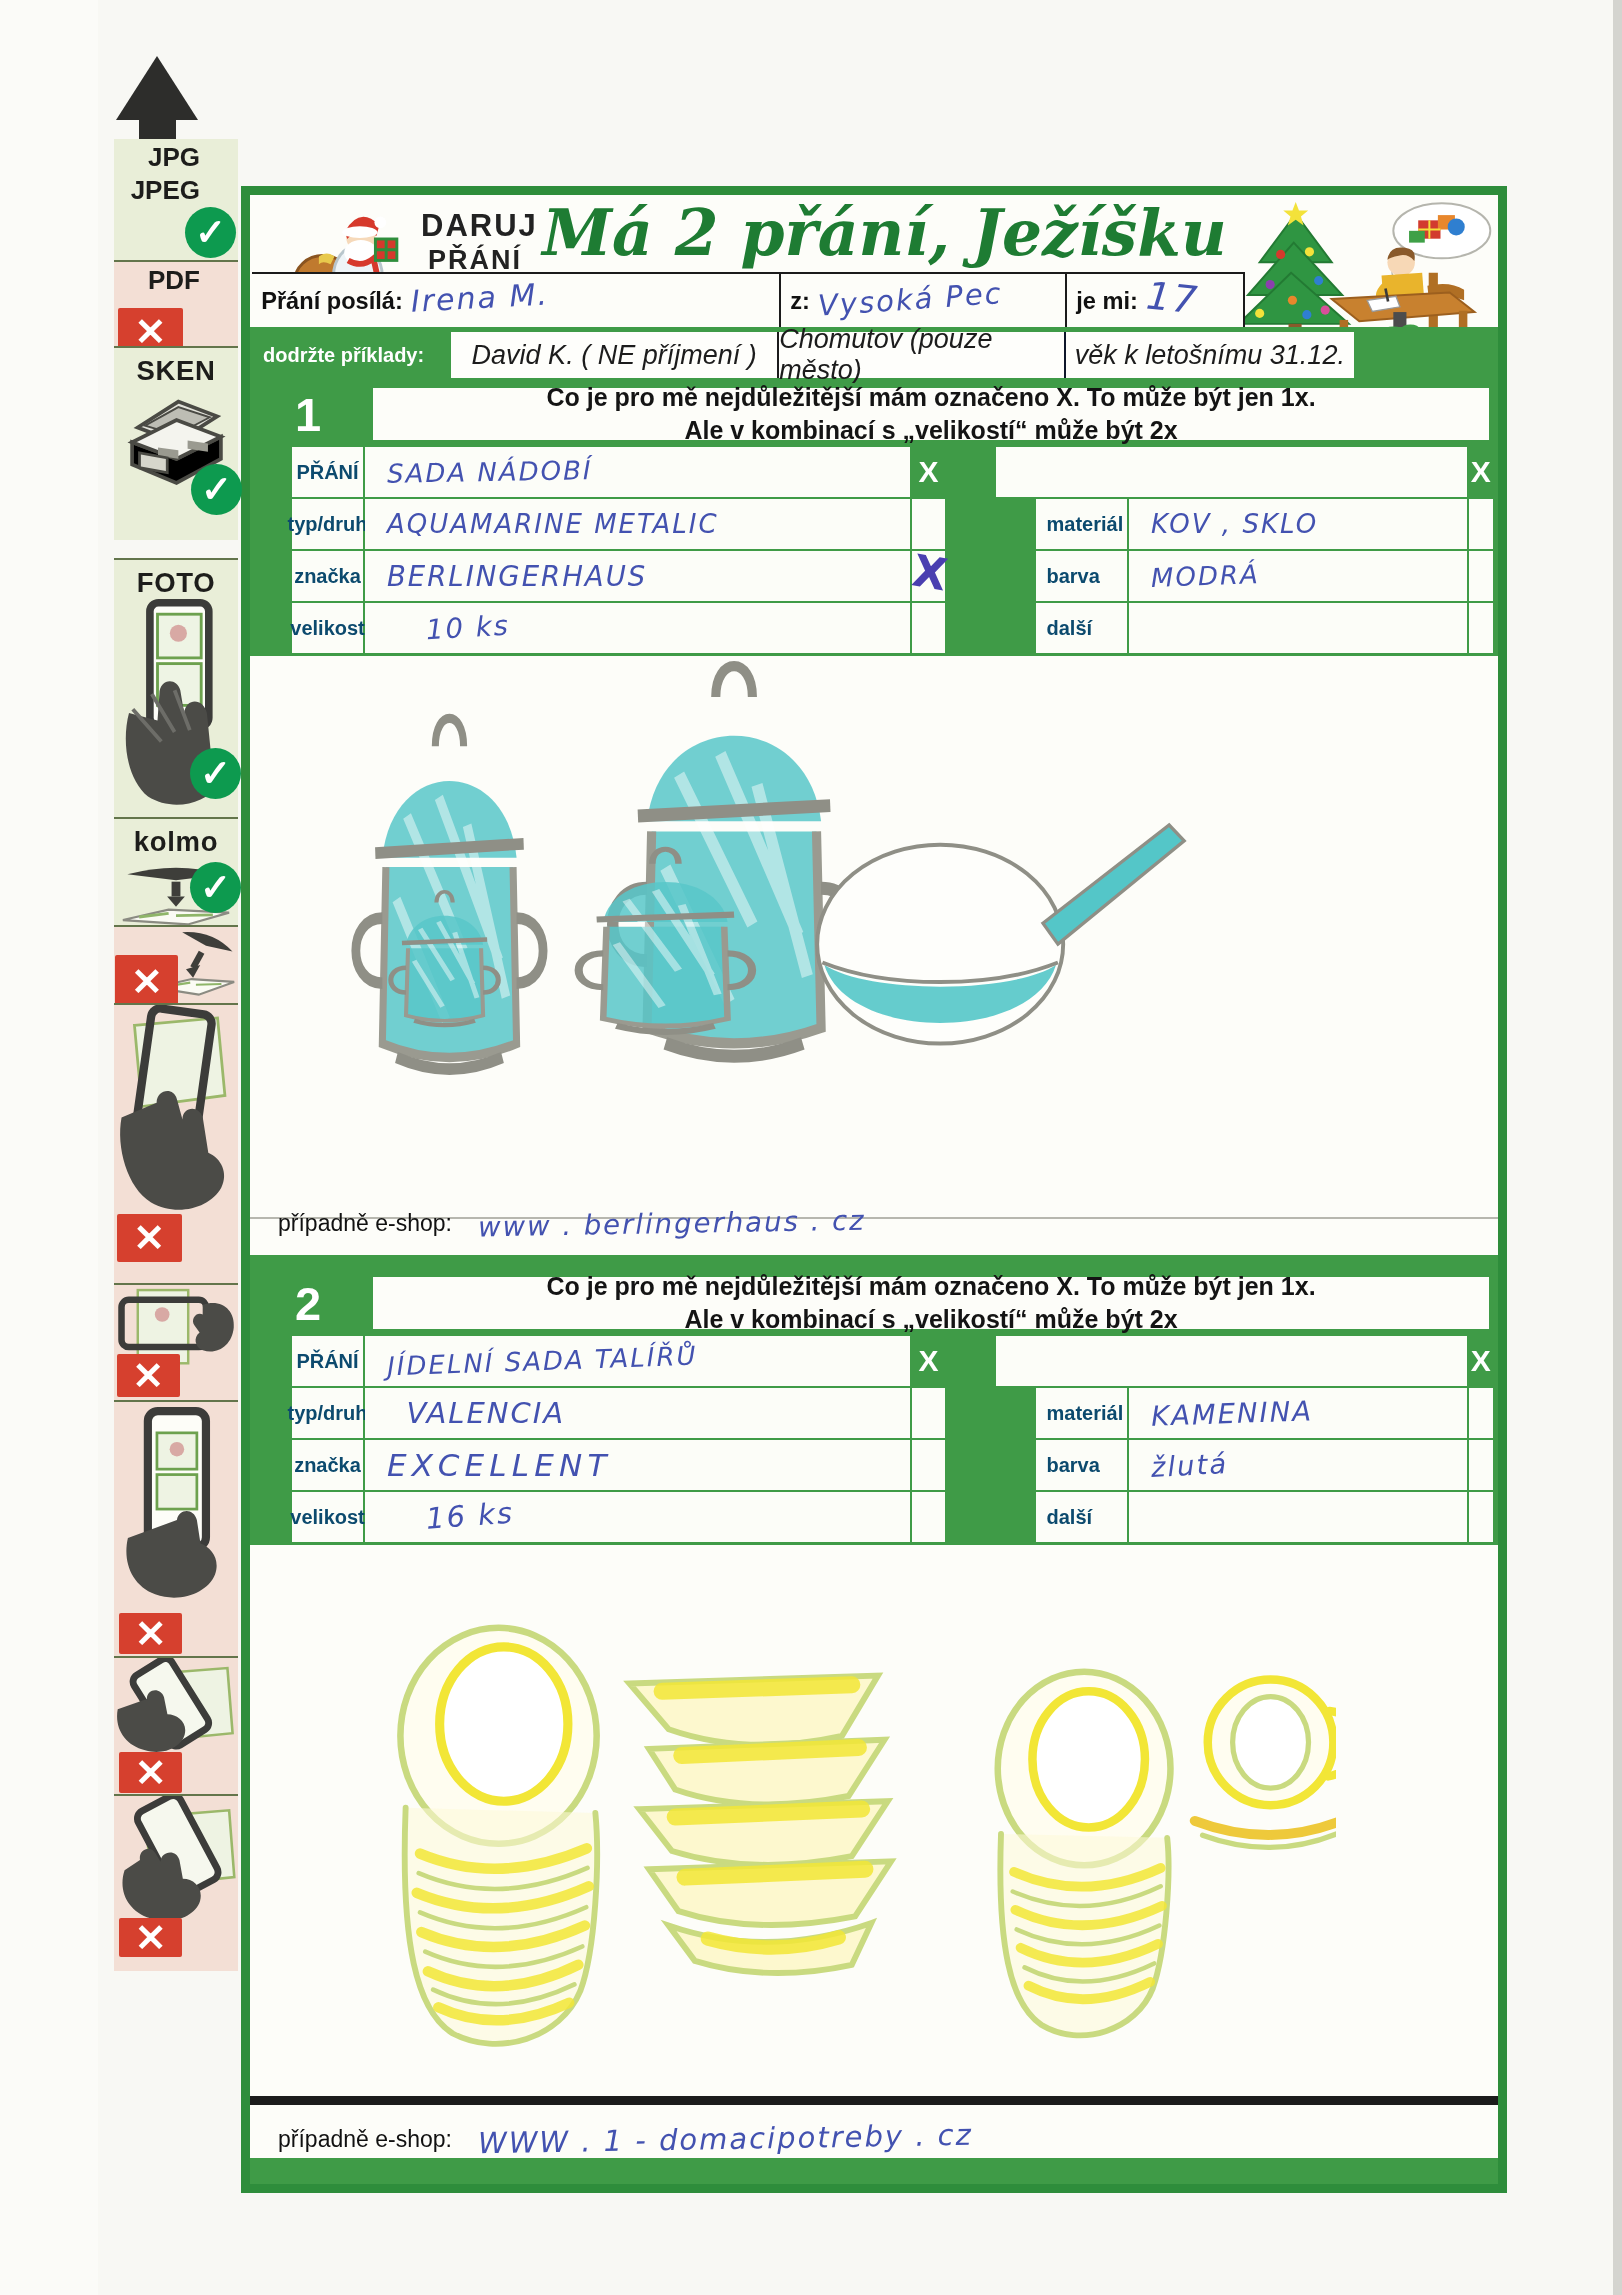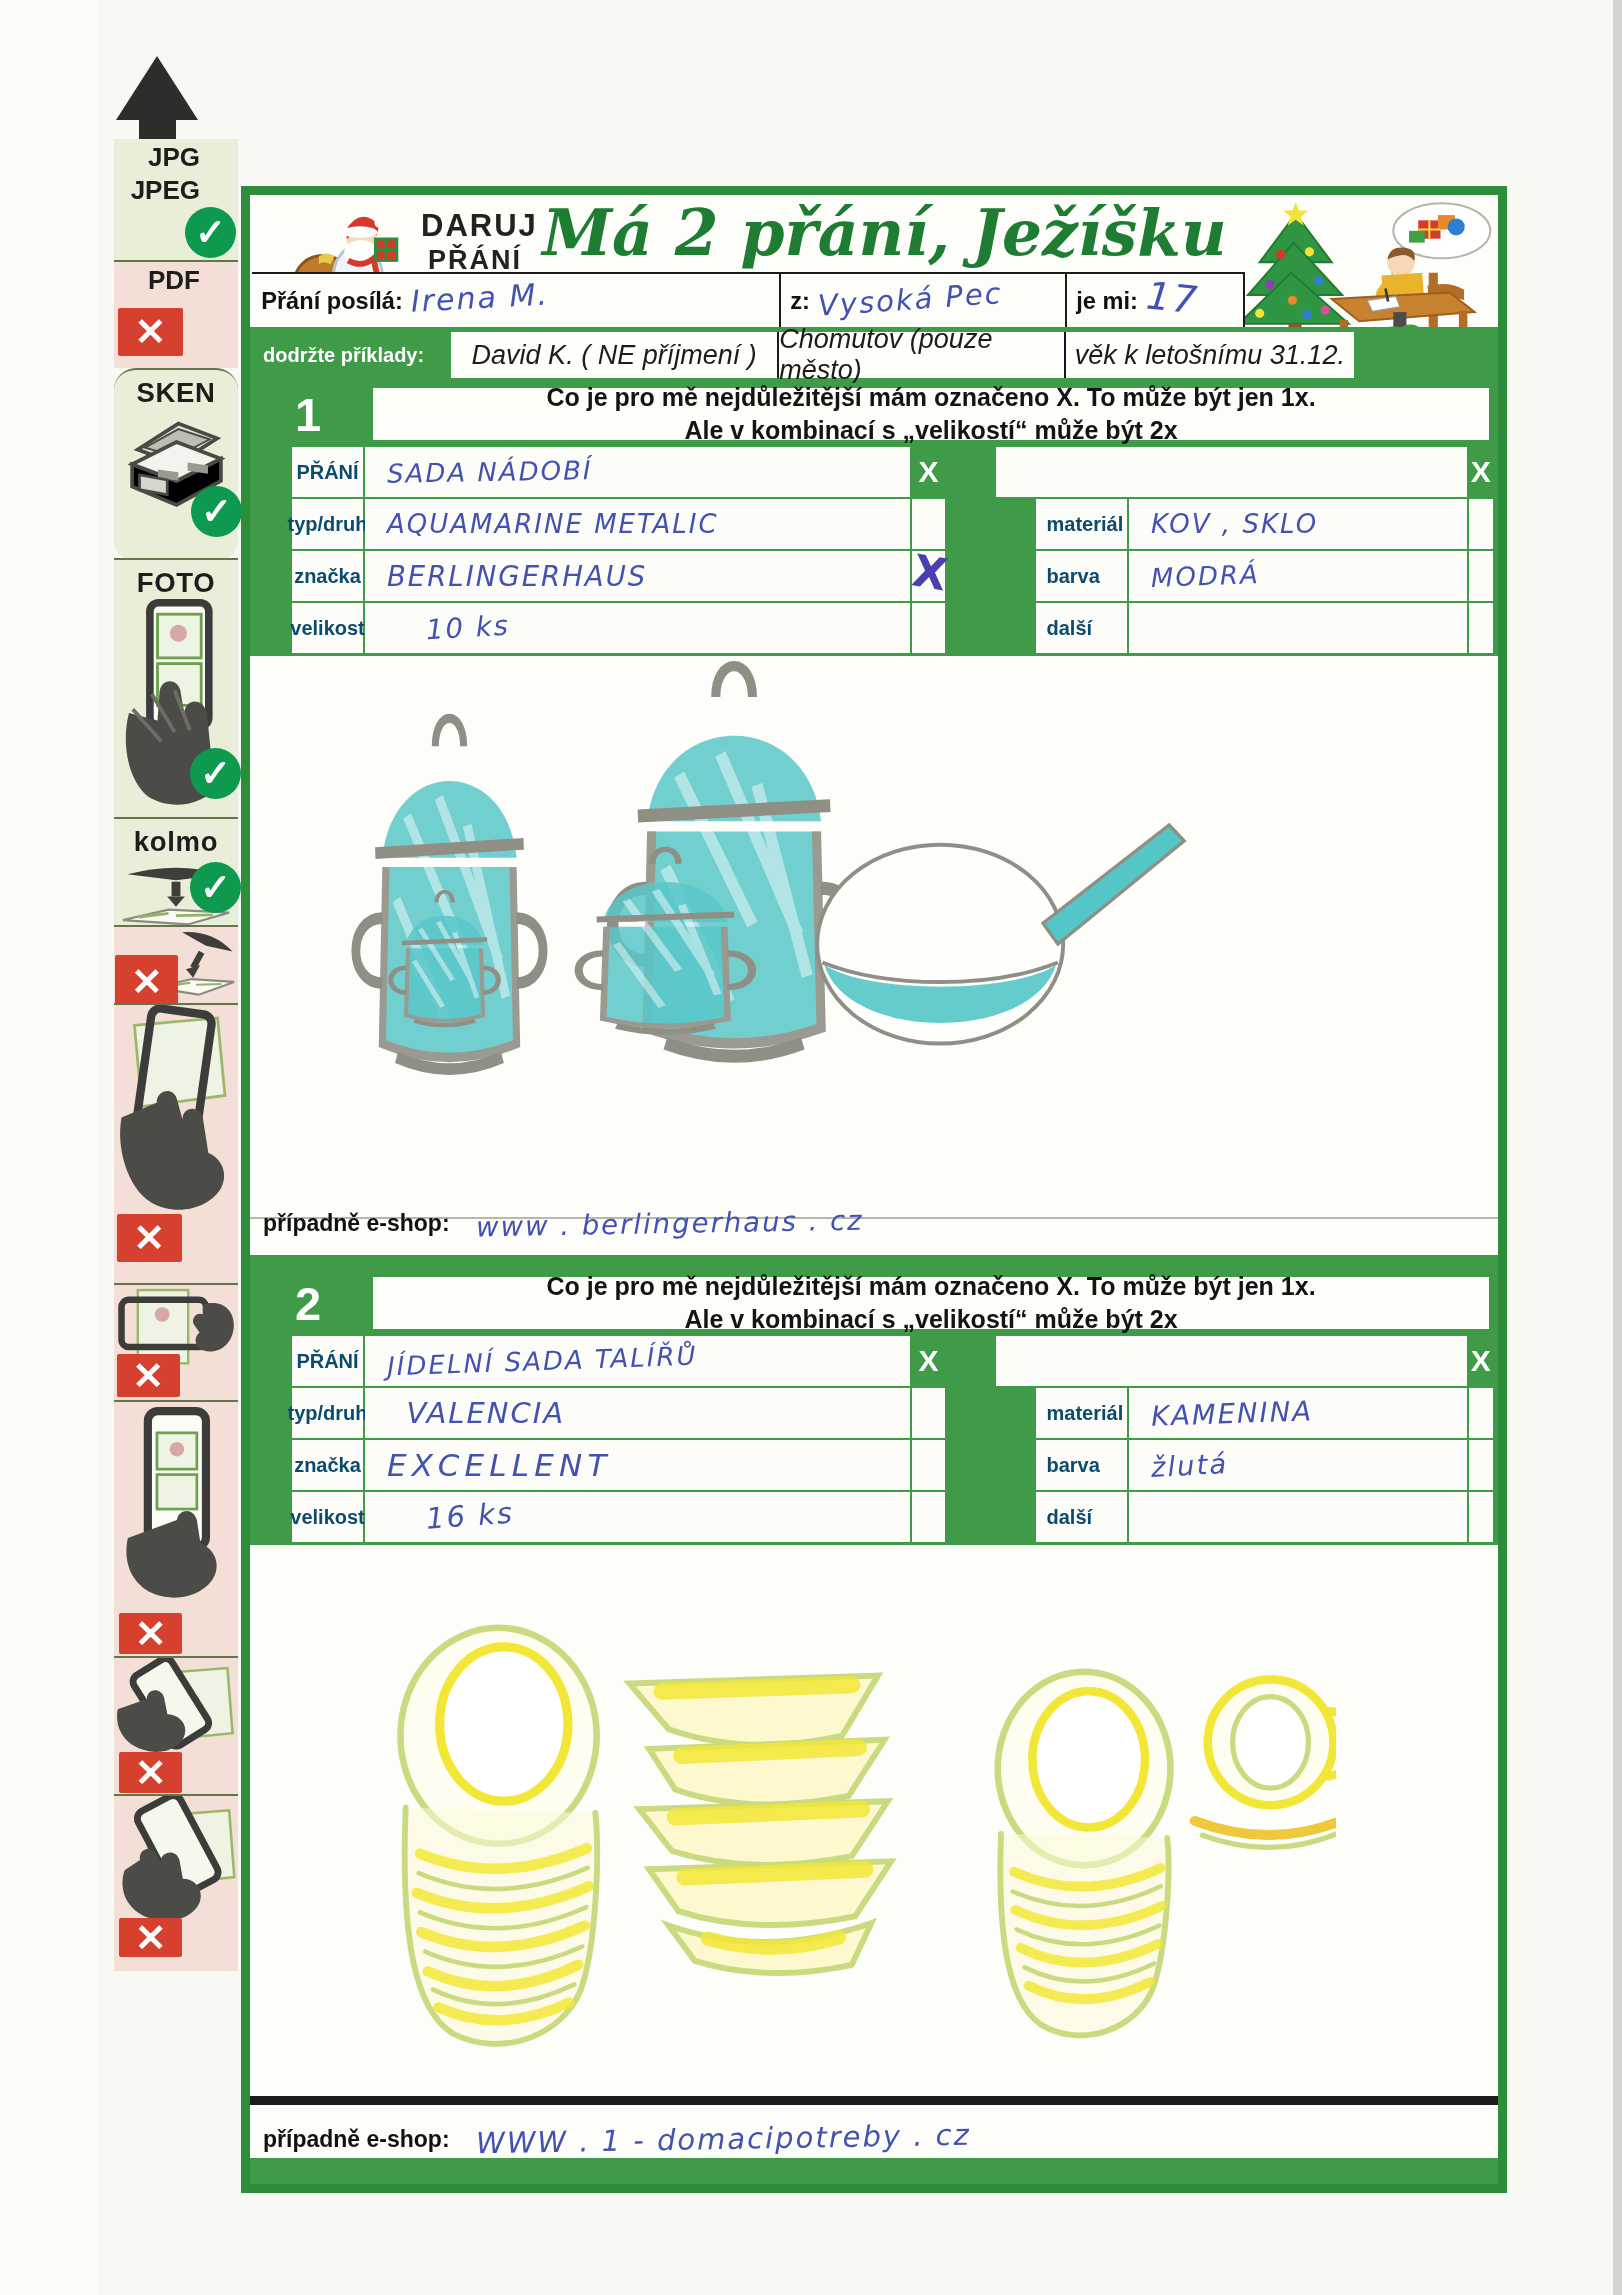--- a/index.html
+++ b/index.html
@@ -74,21 +74,21 @@
   .fval{display:flex;align-items:center;padding-left:22px;overflow:visible;}
 
   
   .hw{font-family:"DejaVu Sans",sans-serif;font-style:italic;color:#4352b0;
       letter-spacing:2px;white-space:nowrap;}
   .hwx{position:absolute;left:1.3px;top:-3.9px;font-family:"DejaVu Sans",sans-serif;
       color:#4a3fb0;font-size:44px;font-weight:bold;transform:rotate(10deg);}
 
   
   .eshop{position:absolute;left:0;width:1248px;height:60px;display:flex;align-items:center;}
-  .eshop-label{font-weight:bold;font-size:23px;color:#111;padding-left:13px;white-space:nowrap;}
+  .eshop-label{font-weight:normal;font-size:23px;color:#111;padding-left:28px;white-space:nowrap;}
   .grayline{position:absolute;left:0;top:1022px;width:1248px;height:2px;background:#b7b7af;}
   .blackbar{position:absolute;left:0;top:1901px;width:1248px;height:9.2px;background:#1c1c1c;}
 </style>
 </head>
 <body>
 
 <div class="page">
   <div class="page-left-strip"></div>
   <div class="scan-edge"></div>
 
@@ -103,21 +103,21 @@
       </div>
   </section>
 
   <section class="panel no" style="top:260px;height:106px;">
     <div class="fmt">PDF</div>
     <div class="cross" style="left:3.9px;top:46px;">
         <span>✕</span>
       </div>
   </section>
 
-  <section class="panel ok" style="top:368px;height:192px;border-radius:22px;">
+  <section class="panel ok" style="top:346px;height:192px;">
     <div class="side-label">SKEN</div>
     <svg class="picto" width="111" height="105" viewBox="0 0 120 110">
       <polygon points="18,42 62,14 104,30 60,58" fill="#e2e2da" stroke="#4a4a44" stroke-width="4"></polygon>
       <polygon points="26,40 62,20 96,31 60,50" fill="#bdbdb4" stroke="#4a4a44" stroke-width="2"></polygon>
       <polygon points="12,58 60,76 108,52 108,76 60,102 12,82" fill="#ececе4" stroke="#4a4a44" stroke-width="4"></polygon>
       <polygon points="12,58 60,76 108,52 60,34" fill="#f4f4ee" stroke="#4a4a44" stroke-width="4"></polygon>
       <rect x="40" y="58" width="22" height="9" fill="#9a9a90" transform="skewY(8)"></rect>
       <rect x="72" y="46" width="22" height="9" fill="#9a9a90" transform="skewY(8)"></rect>
       <rect x="20" y="66" width="30" height="16" fill="#d6d6cc" stroke="#4a4a44" stroke-width="3" transform="skewY(10)"></rect>
     </svg>

